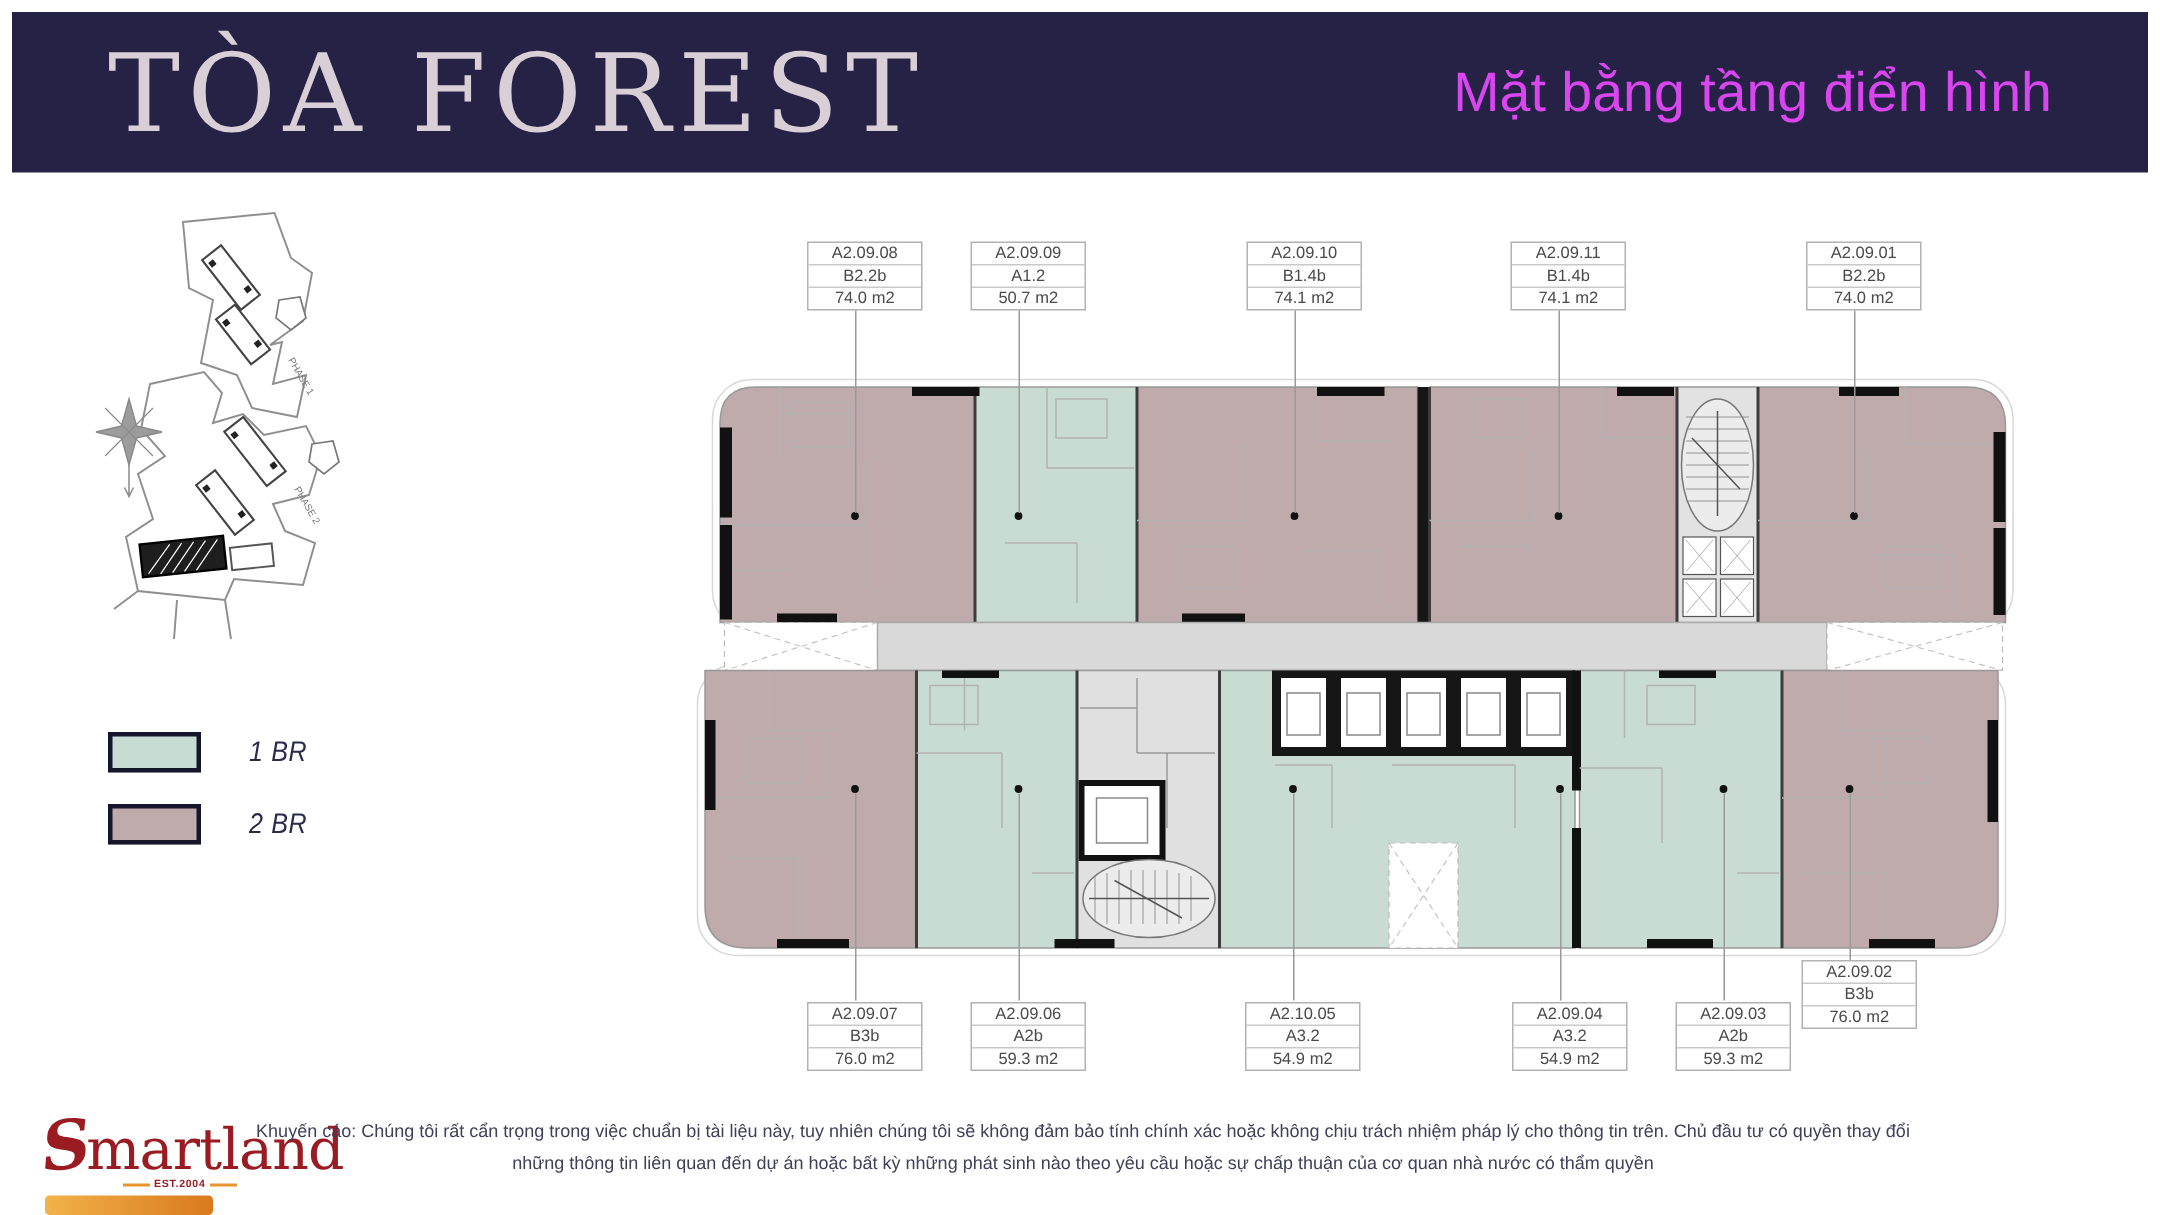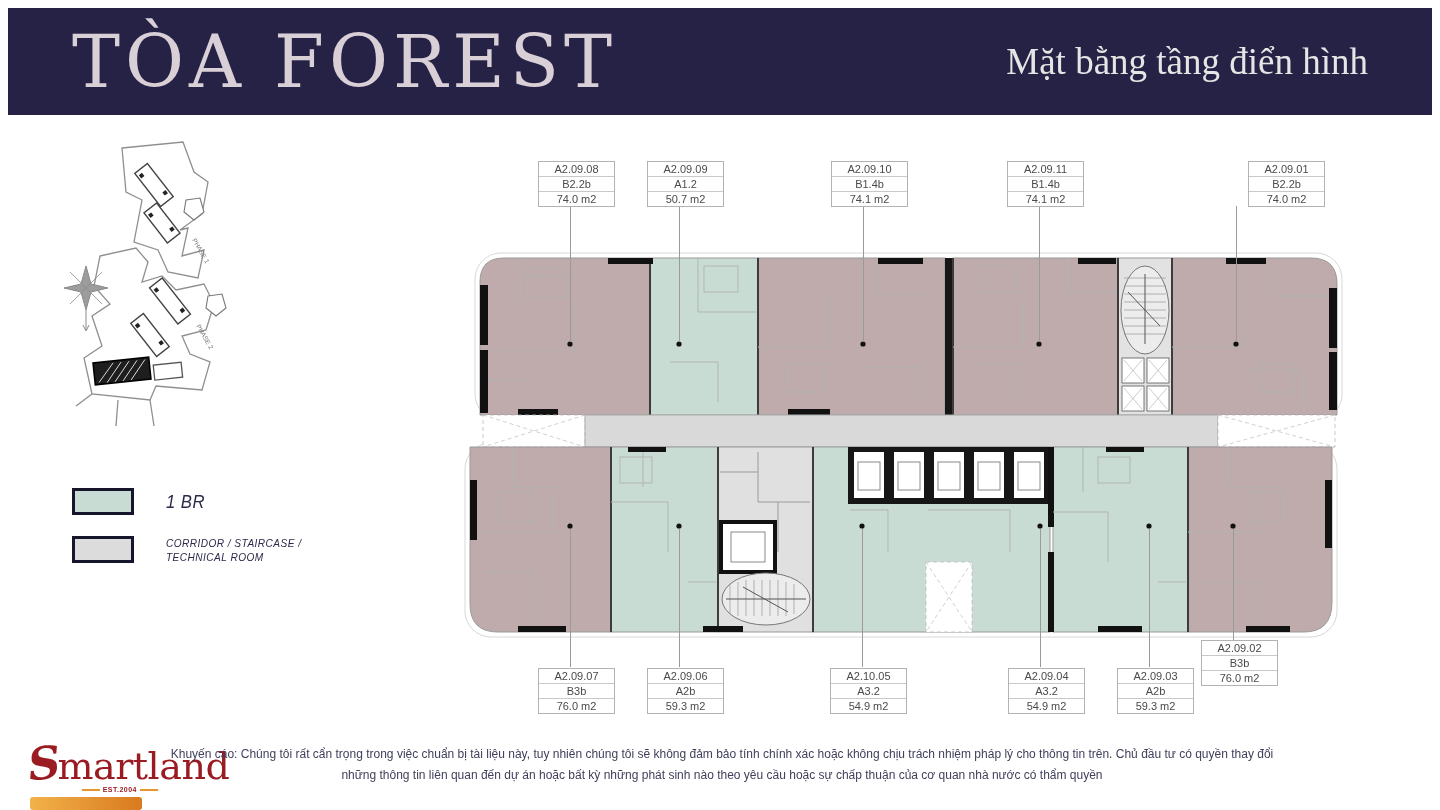--- a/index.html
+++ b/index.html
@@ -5,21 +5,21 @@
   html,body{margin:0;padding:0;background:#ffffff;}
   #canvas{position:relative;width:1440px;height:810px;background:#ffffff;overflow:hidden;
           font-family:"Liberation Sans",sans-serif;}
 
   
   .header{position:absolute;left:8px;top:8px;width:1424px;height:107px;background:#262245;
           display:flex;align-items:center;justify-content:space-between;
           padding:0 64px;box-sizing:border-box;}
   .header-title{font-family:"DejaVu Serif",serif;font-size:72px;color:#d9cfd7;
                 letter-spacing:5px;font-weight:400;white-space:nowrap;}
-  .header-subtitle{font-family:Liberation Serif, serif;font-size:37px;color:#e5e5e5;
+  .header-subtitle{font-family:Liberation Sans, sans-serif;font-size:37px;color:#d946ef;
                    font-weight:400;white-space:nowrap;}
 
   
   .legend{position:absolute;left:72px;top:488px;font-style:italic;}
   .legend-row{display:flex;align-items:flex-start;margin-bottom:21px;}
   .swatch{width:62px;height:27px;border:3px solid #15152c;box-sizing:border-box;margin-right:32px;flex:none;}
   .legend-label{font-size:19px;color:#2b2a4a;letter-spacing:.5px;padding-top:3px;
                 transform:scaleX(.88);transform-origin:left top;white-space:nowrap;}
   .legend-label.small{font-size:11.5px;line-height:13.5px;max-width:175px;white-space:normal;padding-top:1px;}
 
@@ -109,22 +109,22 @@
       <path d="M28,172 L28,192 M25,187 L28,193 L31,187" fill="none"></path>
     </g>
   </svg>
 
   <div class="legend">
     <div class="legend-row">
       <div class="swatch" style="background:#c8dcd4"></div>
       <div class="legend-label">1 BR</div>
     </div>
     <div class="legend-row">
-      <div class="swatch" style="background:#dcdcdc"></div>
-      <div class="legend-label small">CORRIDOR / STAIRCASE / TECHNICAL ROOM</div>
+      <div class="swatch" style="background:#bfabab"></div>
+      <div class="legend-label">2 BR</div>
     </div>
   </div>
 
   <svg class="floorplan" viewBox="0 0 905 390">
 
     <rect x="17" y="1" width="867" height="167" rx="26" fill="none" stroke="#d8d8d8" stroke-width="1"></rect>
     <rect x="7" y="191" width="872" height="194" rx="26" fill="none" stroke="#d8d8d8" stroke-width="1"></rect>
 
     <path d="M46,6 L192,6 L192,163 L22,163 L22,30 Q22,6 46,6 Z" fill="#bfabab" stroke="#999" stroke-width="1"></path>
     <rect x="192" y="6" width="108" height="157" fill="#c8dcd4" stroke="#999" stroke-width="1"></rect>
@@ -284,21 +284,21 @@
   <div class="unit-label" style="left:831px;top:161px">
     <div class="ul-row">A2.09.10</div>
     <div class="ul-row">B1.4b</div>
     <div class="ul-row">74.1 m2</div>
   </div>
   <div class="unit-label" style="left:1007px;top:161px">
     <div class="ul-row">A2.09.11</div>
     <div class="ul-row">B1.4b</div>
     <div class="ul-row">74.1 m2</div>
   </div>
-  <div class="unit-label" style="left:1248px;top:161px">
+  <div class="unit-label" style="left:1204px;top:161px">
     <div class="ul-row">A2.09.01</div>
     <div class="ul-row">B2.2b</div>
     <div class="ul-row">74.0 m2</div>
   </div>
 
   <div class="unit-label" style="left:538px;top:668px">
     <div class="ul-row">A2.09.07</div>
     <div class="ul-row">B3b</div>
     <div class="ul-row">76.0 m2</div>
   </div>

